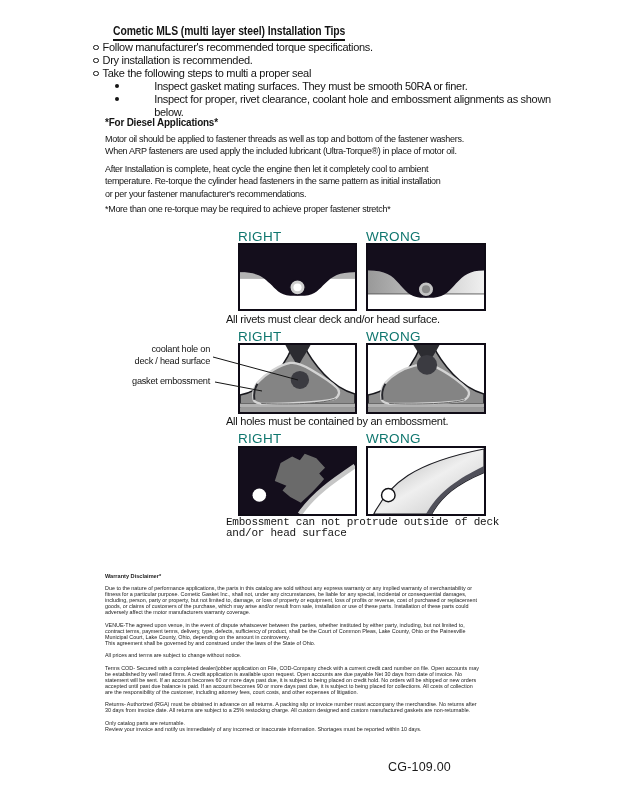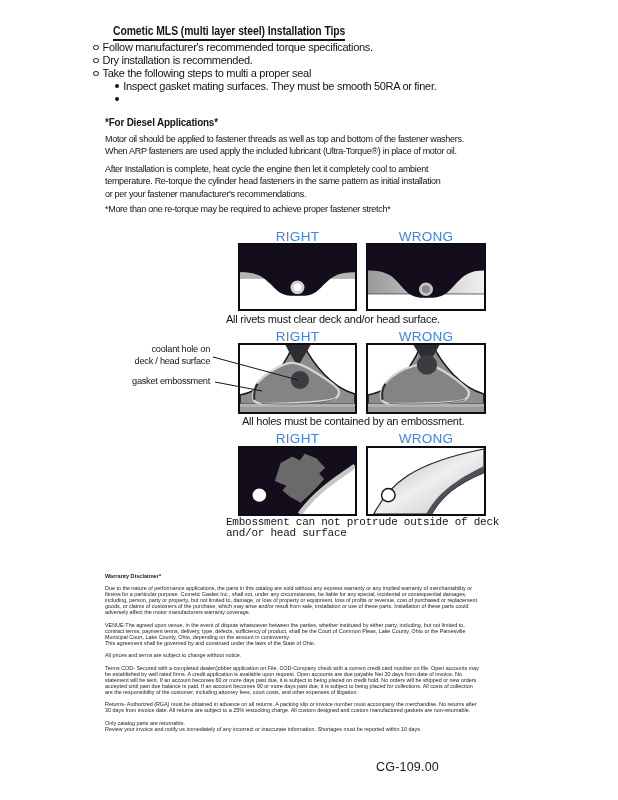--- a/index.html
+++ b/index.html
@@ -14,64 +14,64 @@
   
   .title {
     left:113px; top:23px; font-size:13px; font-weight:bold; white-space:nowrap;
     border-bottom:2px solid #141414; padding-bottom:1px;
     transform:scaleX(0.80); transform-origin:left top; letter-spacing:-0.1px;
   }
 
   
   .tips { left:93px; top:41px; font-size:11px; line-height:13px; letter-spacing:-0.3px; width:480px; }
   .tip-row { display:flex; align-items:flex-start; }
-  .tip-row.sub { margin-left:22px; }
+  .tip-row.sub { margin-left:22px;gap:31px; }
   .marker-open {
     flex:0 0 auto; width:3.6px; height:3.6px; border:1px solid #141414; border-radius:50%;
     margin:3.6px 4px 0 0; background:#fff;
   }
   .marker-dot {
     flex:0 0 auto; width:4.2px; height:4.2px; background:#141414; border-radius:50%;
     margin:3.8px 4px 0 0;
   }
 
   
   .diesel-heading {
     left:105px; top:116px; font-size:11px; font-weight:bold; white-space:nowrap;
     transform:scaleX(0.90); transform-origin:left top; letter-spacing:-0.2px;
   }
   .bodytext { font-size:9px; line-height:12.3px; letter-spacing:-0.3px; white-space:pre-line; width:470px; }
   .p1 { left:105px; top:133px; }
   .p2 { left:105px; top:163px; }
   .p3 { left:105px; top:203px; }
 
   
-  .dlabel { width:119px; text-align:center; font-size:13.5px; letter-spacing:0.3px; color:#3b82f6; }
+  .dlabel { width:119px; font-size:13.5px; letter-spacing:0.3px; color:#0f766e; }
   .panel { border:2px solid #0f0b16; box-sizing:border-box; background:#fff; }
   .panel svg { display:block; width:100%; height:100%; }
   .dcaption { left:226px; font-size:11px; line-height:11px; letter-spacing:-0.25px; white-space:pre-line; }
 
   .ann { text-align:right; font-size:9.2px; line-height:12px; letter-spacing:-0.25px; white-space:pre-line; width:132px; }
   .ann1 { left:78px; top:343px; }
   .ann2 { left:78px; top:375px; }
   .leader-layer { left:100px; top:340px; width:225px; height:60px; pointer-events:none; }
 
   
   .r1 { top:243px; height:68px; } .r1l { left:238px; width:119px; } .r1r { left:366px; width:120px; }
   .r2 { top:343px; height:71px; } .r2l { left:238px; width:119px; } .r2r { left:366px; width:120px; }
   .r3 { top:446px; height:70px; } .r3l { left:238px; width:119px; } .r3r { left:366px; width:120px; }
   .lbl1 { top:229px; } .lbl2 { top:329px; } .lbl3 { top:431px; }
-  .cap1 { top:314px; } .cap2 { top:416px;margin-left:16px; } .cap3 { top:517px;font-family:Liberation Mono, monospace; }
+  .cap1 { top:314px; } .cap2 { top:416px; } .cap3 { top:517px;font-family:Liberation Mono, monospace; }
 
   
   .disclaimer { left:105px; top:573px; width:448px; font-size:5.4px; line-height:6px; letter-spacing:0; color:#222; }
   .disclaimer .dh { font-weight:bold; font-size:5.6px; margin:0 0 6px 0; }
   .disclaimer p { margin:0 0 6.5px 0; white-space:pre-line; }
 
-  .footer-code { left:376px; top:760px; font-size:12.5px; letter-spacing:0.2px; color:#1a1a1a; }
+  .footer-code { left:388px; top:760px; font-size:12.5px; letter-spacing:0.2px; color:#1a1a1a; }
 </style>
 </head>
 <body>
 
 <div class="abs title">Cometic MLS (multi layer steel) Installation Tips</div>
 
 <div class="abs tips">
   <div class="tip-row">
     <span class="marker-open"></span>
     <span>Follow manufacturer's recommended torque specifications.</span>
@@ -83,20 +83,21 @@
   <div class="tip-row">
     <span class="marker-open"></span>
     <span>Take the following steps to multi a proper seal</span>
   </div>
   <div class="tip-row sub">
     <span class="marker-dot"></span>
     <span>Inspect gasket mating surfaces.  They must be smooth 50RA or finer.</span>
   </div>
   <div class="tip-row sub">
     <span class="marker-dot"></span>
+    <span>Inspect for proper, rivet clearance, coolant hole and embossment alignments as shown below.</span>
   </div>
 </div>
 
 <div class="abs diesel-heading">*For Diesel Applications*</div>
 <div class="abs bodytext p1">Motor oil should be applied to fastener threads as well as top and bottom of the fastener washers.
 When ARP fasteners are used apply the included lubricant (Ultra-Torque®) in place of motor oil.</div>
 <div class="abs bodytext p2">After Installation is complete, heat cycle the engine then let it completely cool to ambient
 temperature. Re-torque the cylinder head fasteners in the same pattern as initial installation
 or per your fastener manufacturer's recommendations.</div>
 <div class="abs bodytext p3">*More than one re-torque may be required to achieve proper fastener stretch*</div>

